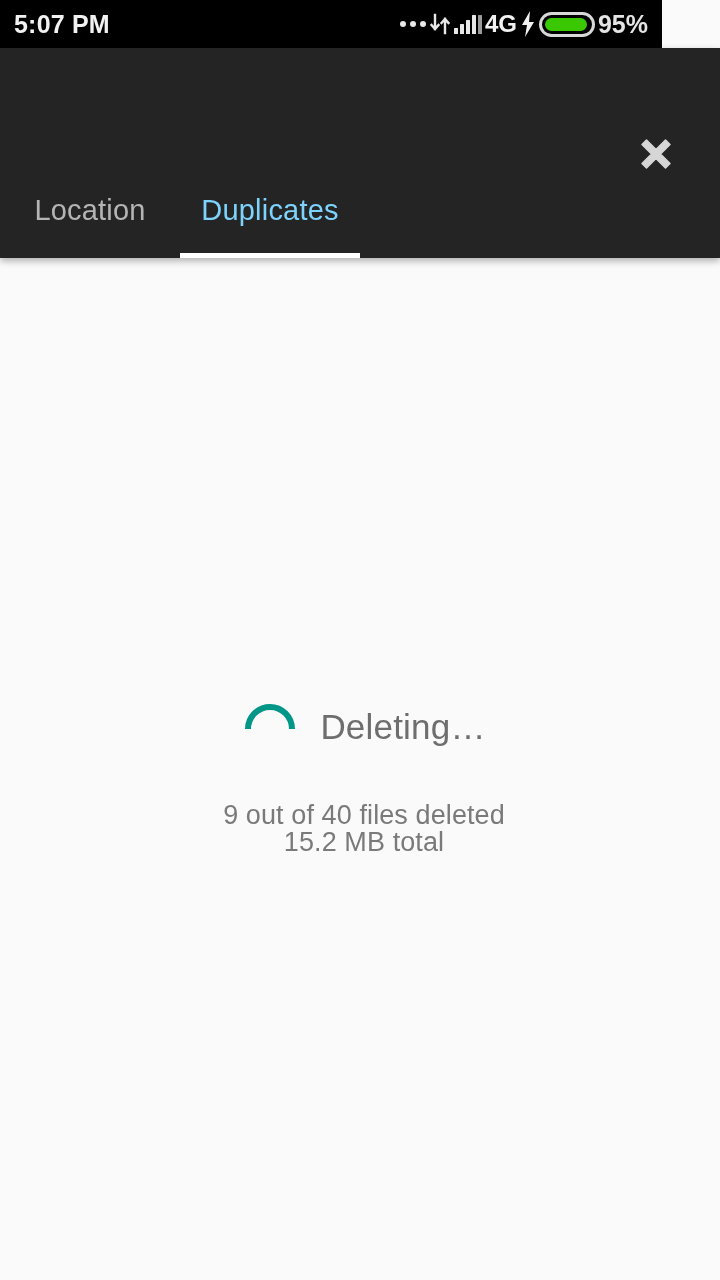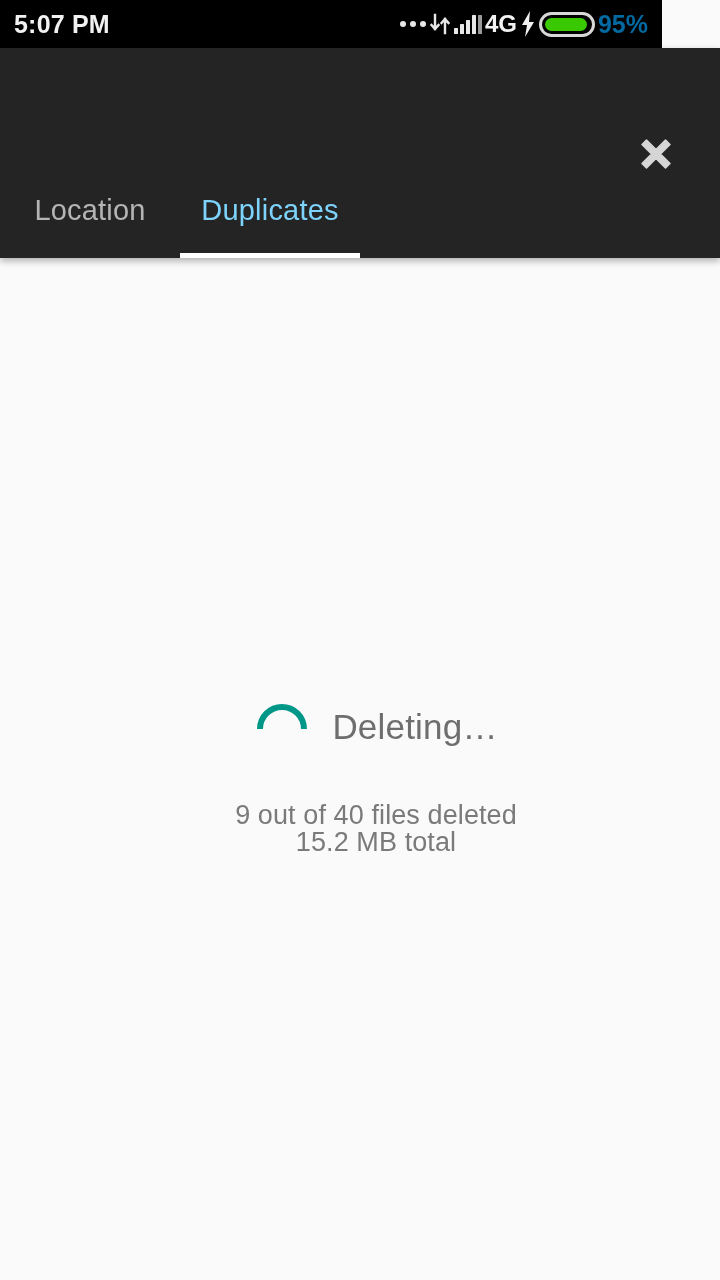--- a/index.html
+++ b/index.html
@@ -40,21 +40,21 @@
   .signal-bars i:nth-child(4){ height:19px; }
   .signal-bars i:nth-child(5){ height:19px; background:#9a9a9a; }
 
   #net-type { font-size:24px; font-weight:bold; color:#f2f2f2; line-height:1; }
 
   #battery {
     width:56px; height:25px; border:3px solid #d8d8d8;
     border-radius:13px; padding:3px; display:flex; align-items:center;
   }
   #battery .fill { height:100%; background:#3ac800; border-radius:9px; }
-  #battery-pct { font-size:25px; font-weight:bold; color:#0369a1; line-height:1; }
+  #battery-pct { font-size:25px; font-weight:bold; color:#e5e5e5; line-height:1; }
 
   
   #app-header {
     position:absolute; top:48px; left:0;
     width:720px; height:210px;
     background:#242424;
     box-shadow:0 3px 7px rgba(0,0,0,0.30);
     z-index:5;
     text-decoration:underline;
   }
@@ -84,21 +84,21 @@
   .tab.active::after {
     content:""; position:absolute; left:0; right:0; bottom:0;
     height:5px; background:#ffffff;
   }
   #tab-location  { width:180px; }
   #tab-criteria  { width:140px; }
   #tab-duplicates{ width:180px; }
 
   
   #content {
-    position:absolute; top:258px; left:16px;
+    position:absolute; top:258px; left:4px;
     width:593px; height:1022px;
     background:#fafafa;
   }
   #progress-block {
     position:absolute; left:0; top:0; width:720px;
     padding-top:440px;
     display:flex; flex-direction:column; align-items:center;
   }
   #progress-headline {
     display:flex; align-items:center; justify-content:center; gap:22px;

